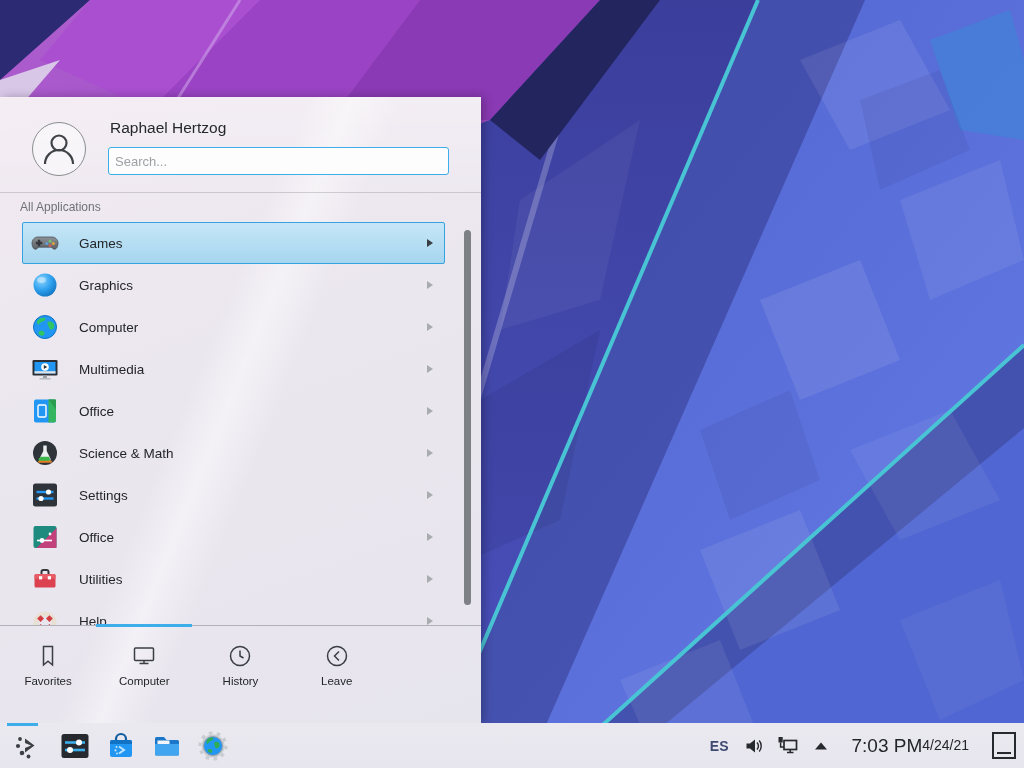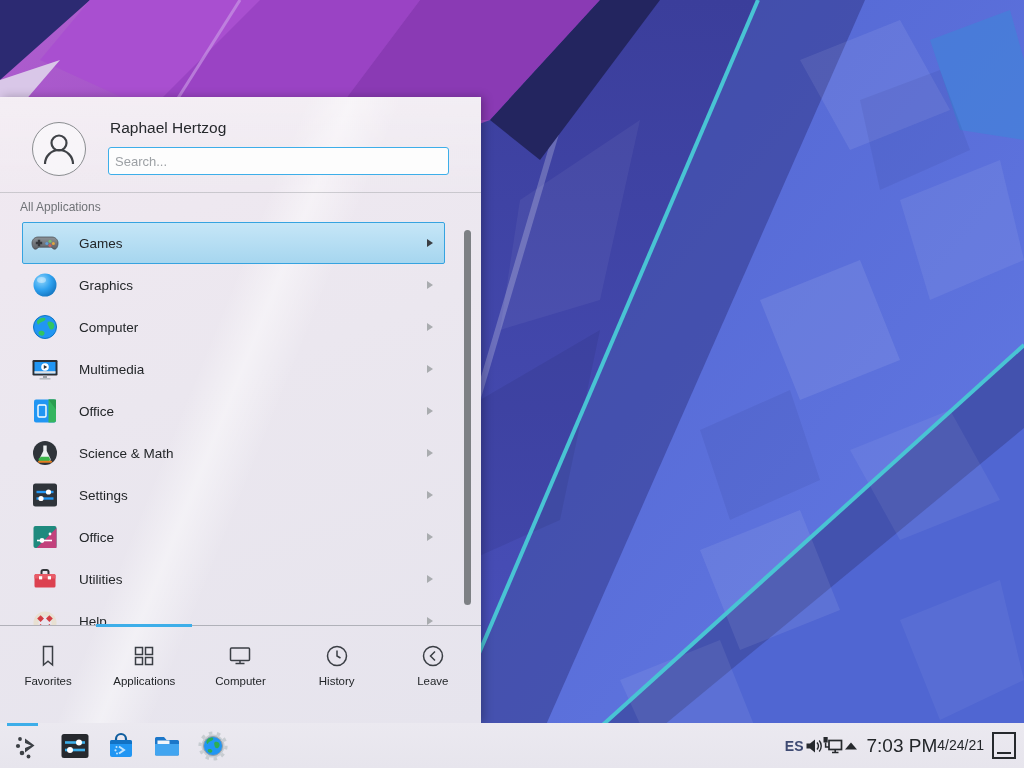--- a/index.html
+++ b/index.html
@@ -48,21 +48,21 @@
     border-top:1px solid rgba(109,112,120,.45); display:flex;}
   .tab{width:20%; display:flex; flex-direction:column; align-items:center; padding-top:17px; gap:6px;}
   .tab-label{font-size:11.5px; color:#232629;}
   .tab-indicator{position:absolute; top:-2px; left:20%; width:20%; height:3px; background:#3daee9;}
 
   
   .taskbar{position:absolute; left:0; right:0; bottom:0; height:45px;
     background:linear-gradient(180deg,#ebe9f0,#e7e5ed); display:flex; align-items:center; padding:0 6px; box-sizing:border-box;}
   .task-icon{width:36px; height:38px; margin:0 5px; display:flex; align-items:center; justify-content:center;}
   .launcher-indicator{position:absolute; top:0; left:7px; width:31px; height:3px; background:#3daee9;}
-  .tray{margin-left:auto; display:flex; align-items:center; }
+  .tray{margin-left:auto; display:flex; align-items:center; gap:15px;}
   .kbd-layout{font-size:14px; font-weight:bold; color:#3e4a72;}
   .clock{display:flex; flex-direction:row; align-items:center; line-height:1.05; margin:0 8px; color:#232629;}
   .clock-time{font-size:19px;}
   .clock-date{font-size:14px;}
   .show-desktop{width:24px; height:27px; border:2px solid #26292d; box-sizing:border-box; position:relative; margin-right:2px;}
   .show-desktop::after{content:""; position:absolute; left:3px; right:3px; bottom:3px; height:2px; background:#26292d;}
 </style>
 </head>
 <body>
 
@@ -278,31 +278,20 @@
     <div class="tabbar">
       <div class="tab-indicator"></div>
 
       <div class="tab">
         <svg width="26" height="26" viewBox="0 0 26 26">
           <path d="M8.5 3.5h9V22l-4.5-3.8L8.5 22z" fill="none" stroke="#3a3e44" stroke-width="1.5"></path>
         </svg>
         <span class="tab-label">Favorites</span>
       </div>
 
-      <div class="tab">
-        <svg width="26" height="26" viewBox="0 0 26 26">
-          <g fill="none" stroke="#3a3e44" stroke-width="1.5">
-            <rect x="4.5" y="4.5" width="7" height="7"></rect>
-              <rect x="14.5" y="4.5" width="7" height="7"></rect>
-            <rect x="4.5" y="14.5" width="7" height="7"></rect>
-              <rect x="14.5" y="14.5" width="7" height="7"></rect>
-          </g>
-        </svg>
-        <span class="tab-label">Applications</span>
-      </div>
 
       <div class="tab">
         <svg width="26" height="26" viewBox="0 0 26 26">
           <g fill="none" stroke="#3a3e44" stroke-width="1.5">
             <rect x="3.5" y="5" width="19" height="12.5" rx="1"></rect>
             <path d="M13 17.5v3M8.5 20.5h9"></path>
           </g>
         </svg>
         <span class="tab-label">Computer</span>
       </div>

